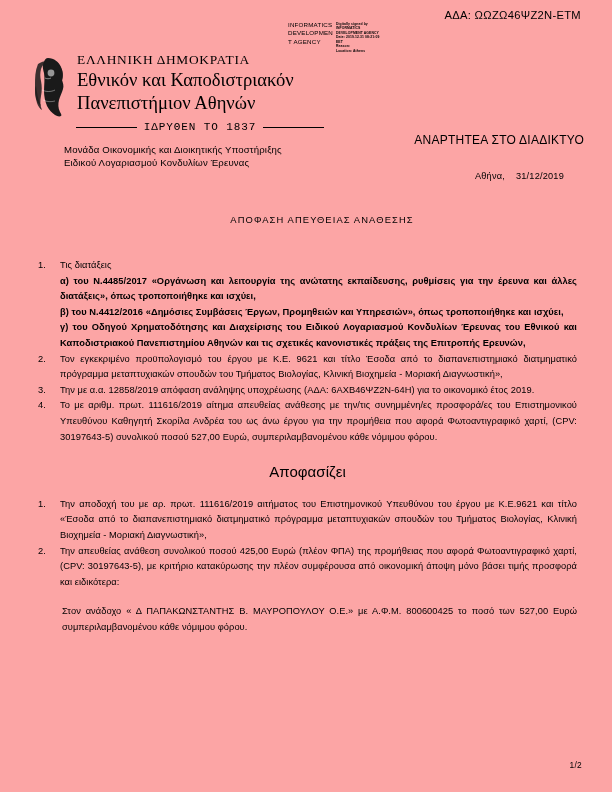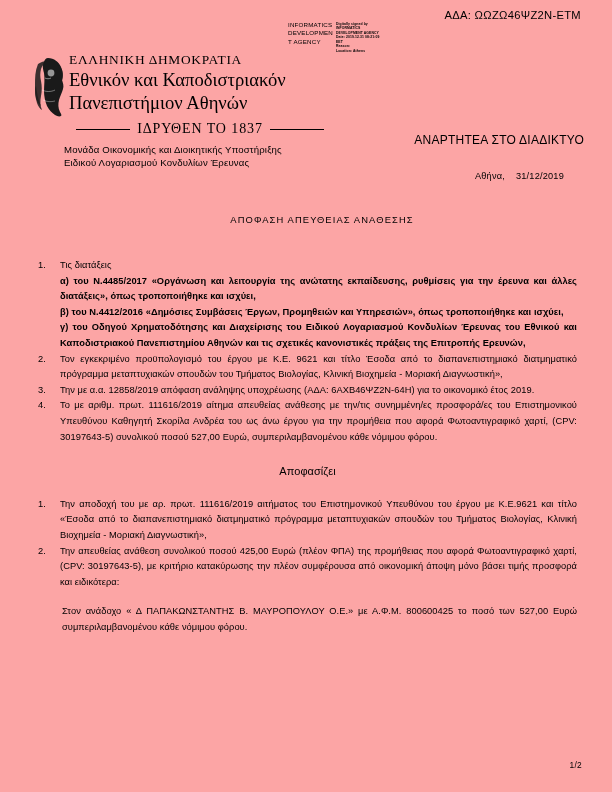--- a/index.html
+++ b/index.html
@@ -67,21 +67,21 @@
   
   .letterhead {
     position: absolute;
     top: 52px;
     left: 34px;
     width: 340px;
   }
   .emblem-row {
     display: flex;
     align-items: flex-start;
-    gap: 1px;
+    gap: 9px;
   }
   .emblem {
     width: 34px;
     height: 62px;
     flex: none;
     margin-top: 4px;
   }
   .title-stack {
     padding-top: 0px;
   }
@@ -114,22 +114,22 @@
     margin-left: 42px;
     width: 248px;
   }
   .founded .rule {
     height: 1px;
     background: #000;
     flex: 1 1 auto;
     min-width: 34px;
   }
   .founded .txt {
-    font-family: Liberation Serif, serif;
-    font-size: 14px;
+    font-family: Liberation Mono, monospace;
+    font-size: 11px;
     letter-spacing: 0.9px;
     white-space: nowrap;
   }
 
   
   .unit {
     position: absolute;
     top: 143px;
     left: 64px;
     font-size: 9.6px;
@@ -213,21 +213,21 @@
 
   .sub {
     margin-left: 22px;
     text-align: justify;
     font-weight: bold;
   }
 
   .centered {
     text-align: center;
     margin: 19px 0 17px 0;
-    font-size: 11px;
+    font-size: 15px;
   }
 
   .indented {
     margin: 14px 0 0 24px;
     width: 515px;
     text-align: justify;
   }
 
   
   .footer {

